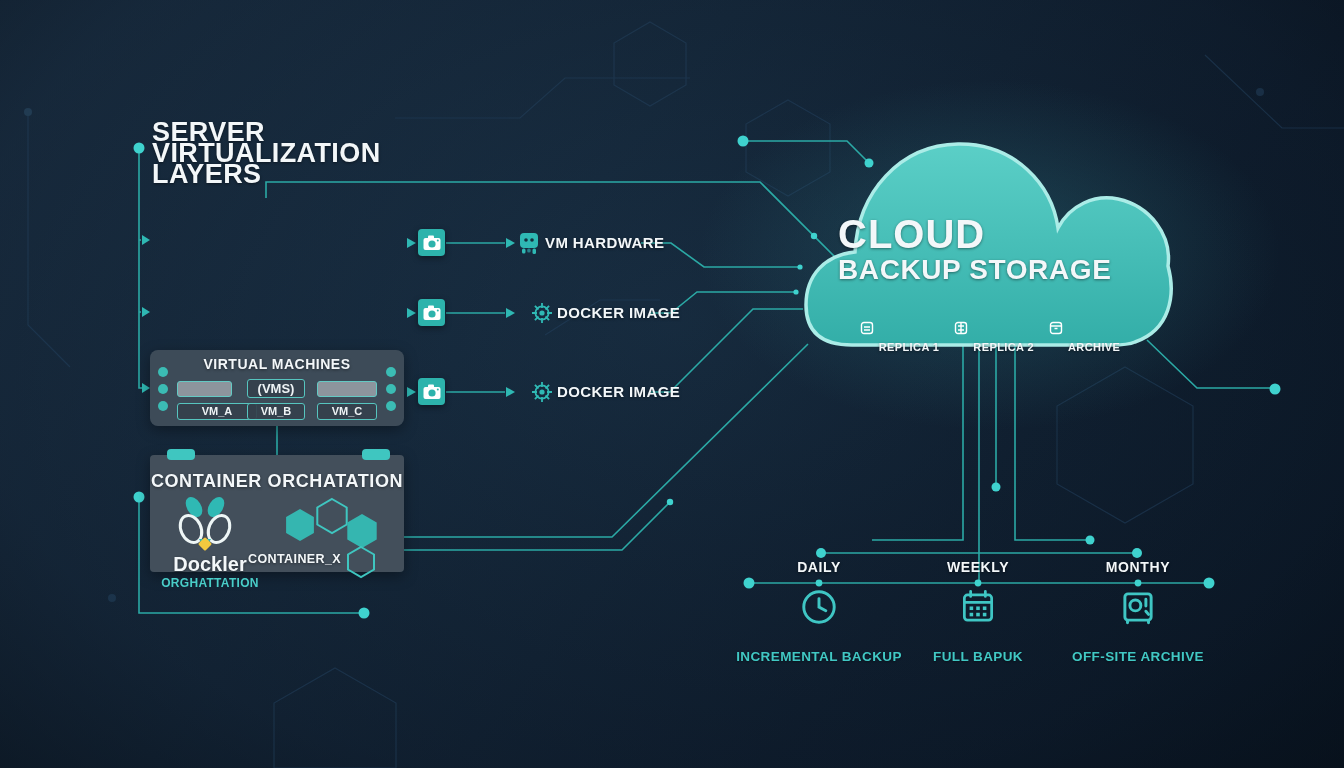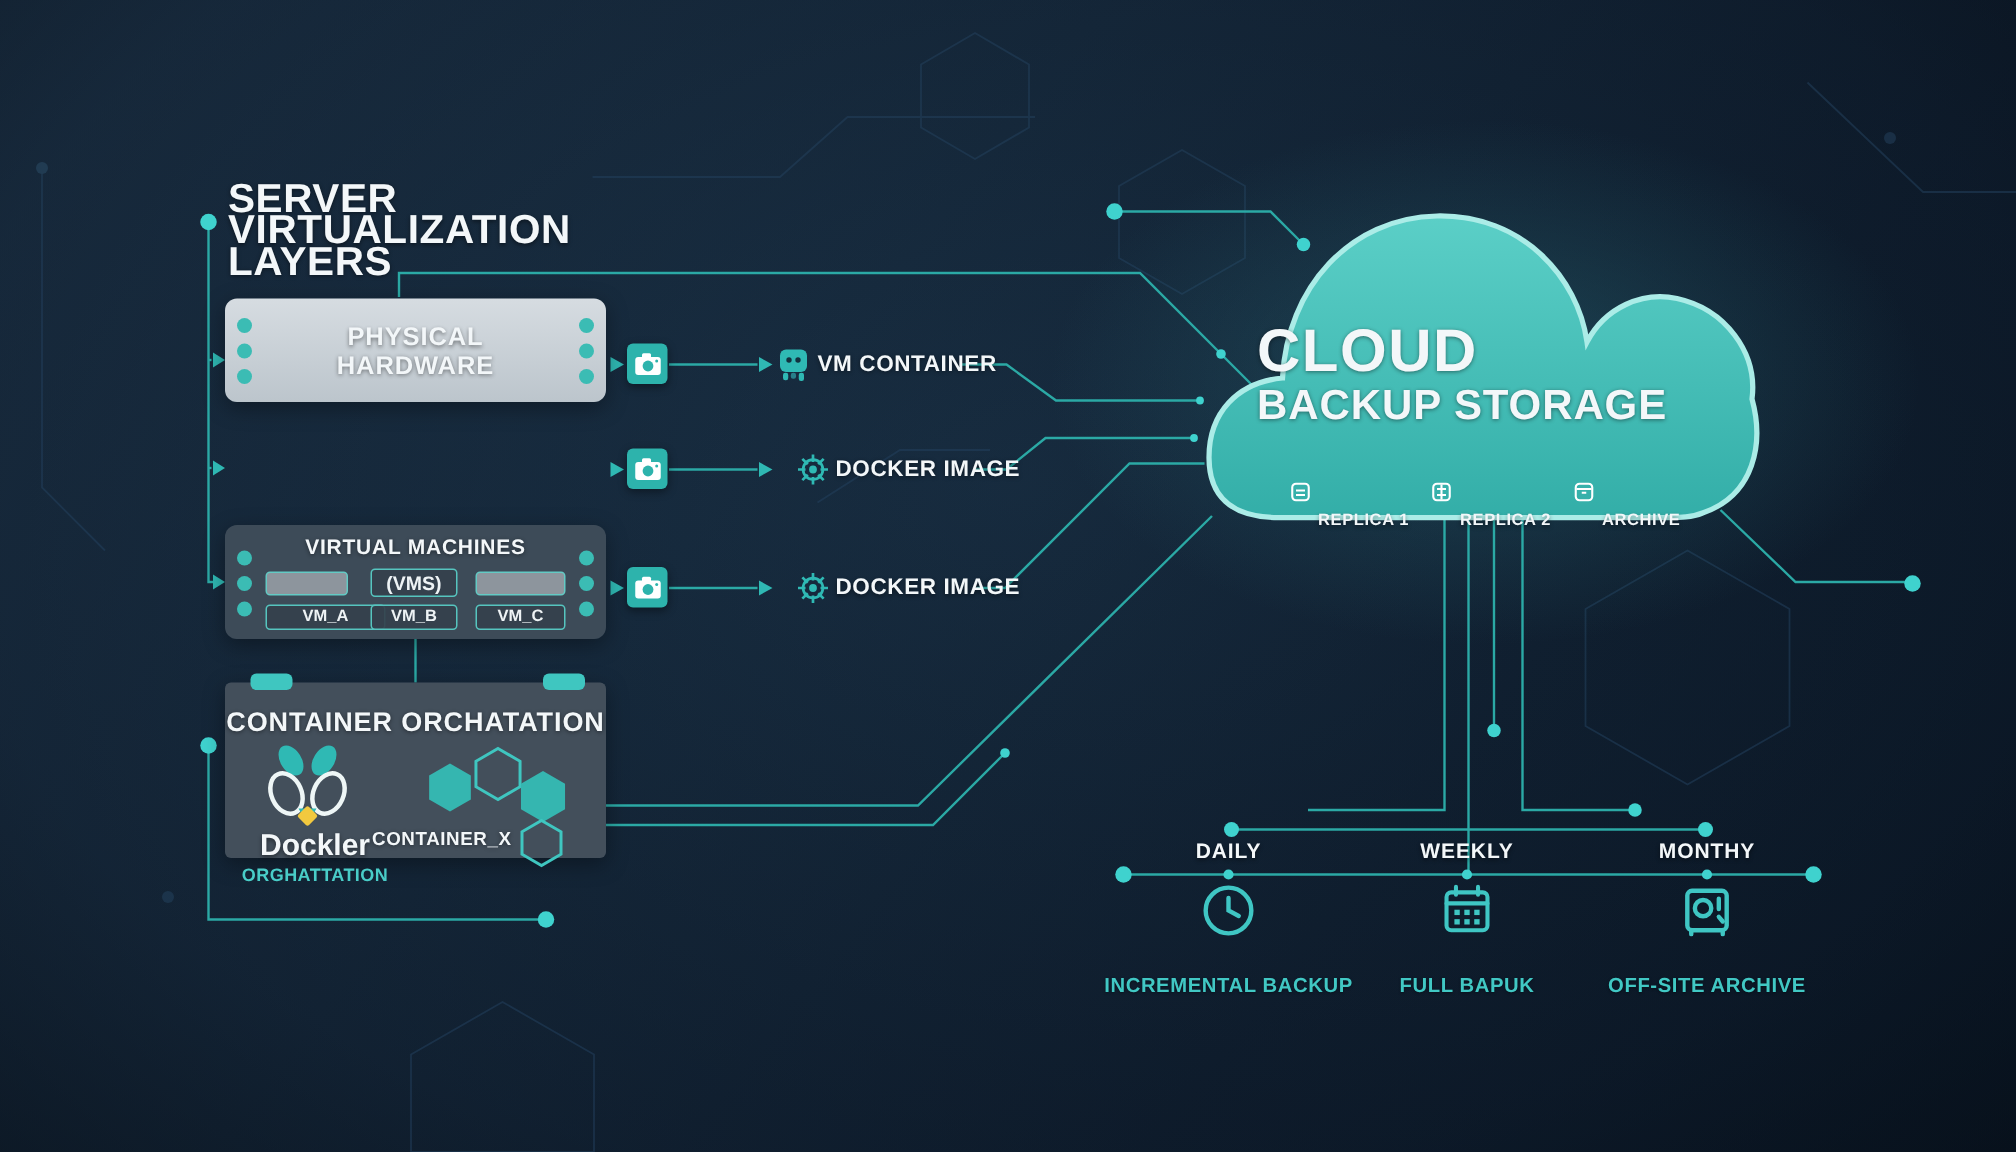--- a/index.html
+++ b/index.html
@@ -165,30 +165,20 @@
          C1150,206 1172,235 1168,266
          C1176,295 1170,330 1135,342
          C1128,345 1120,345 1112,345
          Z" fill="url(#cg)" stroke="#abece7" stroke-width="3.5"></path>
   </svg>
 
   <div class="diagram-title wtxt preline">SERVER
 VIRTUALIZATION
 LAYERS</div>
 
-  <div class="box box-physical">
-    <div class="side-dot" style="left:8px;top:13px"></div>
-    <div class="side-dot" style="left:8px;top:30px"></div>
-    <div class="side-dot" style="left:8px;top:47px"></div>
-    <div class="side-dot" style="right:8px;top:13px"></div>
-    <div class="side-dot" style="right:8px;top:30px"></div>
-    <div class="side-dot" style="right:8px;top:47px"></div>
-    <div class="box-label-center wtxt preline">PHYSICAL
-HARDWARE</div>
-  </div>
 
 
   <div class="box box-vms">
     <div class="side-dot" style="left:8px;top:17px"></div>
     <div class="side-dot" style="left:8px;top:34px"></div>
     <div class="side-dot" style="left:8px;top:51px"></div>
     <div class="side-dot" style="right:8px;top:17px"></div>
     <div class="side-dot" style="right:8px;top:34px"></div>
     <div class="side-dot" style="right:8px;top:51px"></div>
     <div class="vms-title wtxt">VIRTUAL MACHINES</div>
@@ -269,21 +259,21 @@
     </svg>
   </div>
   <div class="rowglyph" style="left:531px;top:381px">
     <svg width="22" height="22" viewBox="0 0 22 22" stroke="#2fb9b4" fill="none" stroke-width="1.8">
       <circle cx="11" cy="11" r="6.6"></circle>
       <path d="M11,1 V6 M11,16 V21 M1,11 H6 M16,11 H21 M3.9,3.9 L7.5,7.5 M14.5,14.5 L18.1,18.1 M18.1,3.9 L14.5,7.5 M7.5,14.5 L3.9,18.1"></path>
       <circle cx="11" cy="11" r="2.6" fill="#2fb9b4" stroke="none"></circle>
     </svg>
   </div>
 
-  <div class="rowlabel wtxt" style="left:545px;top:234px">VM CONTAINER</div>
+  <div class="rowlabel wtxt" style="left:545px;top:234px">VM HARDWARE</div>
   <div class="rowlabel wtxt" style="left:557px;top:304px">DOCKER IMAGE</div>
   <div class="rowlabel wtxt" style="left:557px;top:383px">DOCKER IMAGE</div>
 
   <div class="cloud-text">
     <div class="cloud-title wtxt">CLOUD</div>
     <div class="cloud-sub wtxt">BACKUP STORAGE</div>
     <div class="replica-row">
       <div class="replica">
         <svg width="14" height="14" viewBox="0 0 14 14" stroke="#fff" fill="none" stroke-width="1.4">
             <rect x="1.5" y="1.5" width="11" height="11" rx="2.5"></rect>

